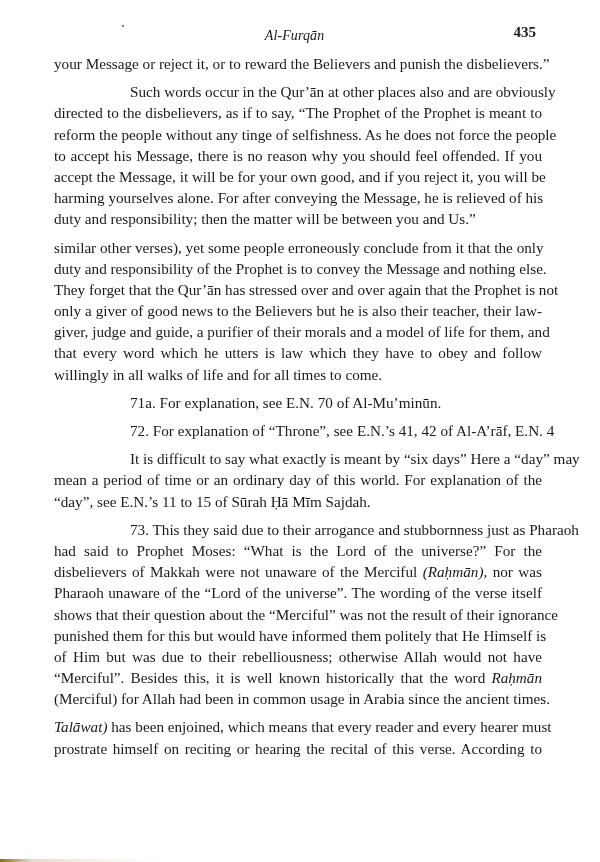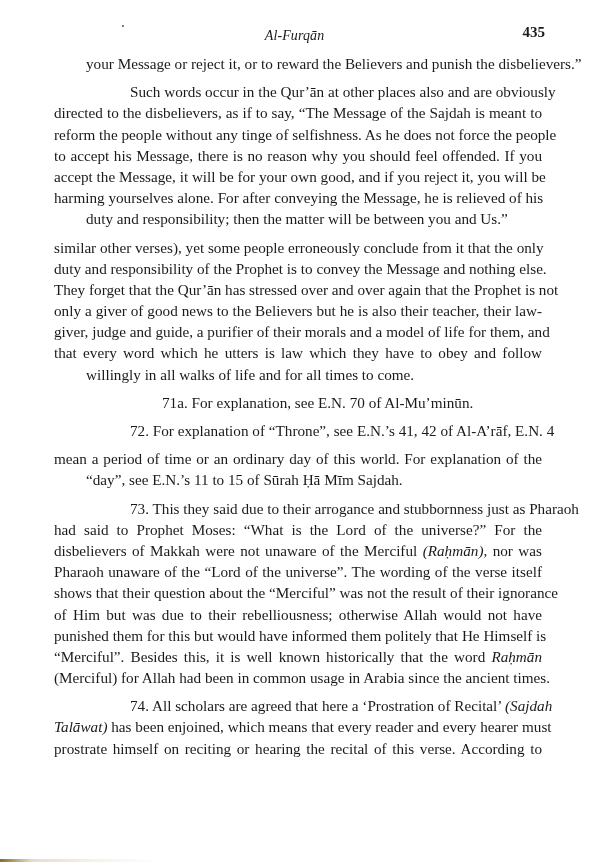--- a/index.html
+++ b/index.html
@@ -9,28 +9,28 @@
     color: #1a1a1a;
   }
   .header {
     position: absolute; top: 22px; left: 0; width: 600px; height: 24px;
   }
   .running-title {
     position: absolute; left: 0; width: 589px; top: 6px; text-align: center;
     font-style: italic; font-size: 14px; letter-spacing: 0.1px;
   }
   .page-number {
-    position: absolute; right: 55px; top: 2px; font-weight: bold; font-size: 15px;
+    position: absolute; right: 64px; top: 2px; font-weight: bold; font-size: 15px;
   }
   .body-text {
     position: absolute; top: 53px; left: 54px; width: 488px;
     font-size: 15.2px; line-height: 21.2px; text-align: justify;
   }
   .line { display: block; white-space: nowrap; text-align: justify; text-align-last: justify; height: 21.2px; }
-  .line.last { text-align-last: left; margin-left: 32px; }
+  .line.last { text-align-last: left; }
   .para { margin: 0 0 7px 0; }
   .indent { padding-left: 76px; }
   i { font-style: italic; margin-top: 32px; }
   .scan-edge {
     position: absolute; left: 0; bottom: 0; width: 160px; height: 3px;
     background: linear-gradient(90deg, #8a6a2a 0%, #e8dcc8 20%, #f6f2ea 60%, rgba(255,255,255,0) 100%);
   }
   .speck { position: absolute; width: 2px; height: 2px; background: #555; border-radius: 50%; }
 </style>
 </head>
@@ -42,21 +42,21 @@
 </div>
 
 <div class="body-text">
 
   <div class="para">
     <span class="line last">your Message or reject it, or to reward the Believers and punish the disbelievers.”</span>
   </div>
 
   <div class="para">
     <span class="line indent">Such  words  occur  in  the  Qur’ān   at other places also and are obviously</span>
-    <span class="line">directed  to   the disbelievers, as if to say, “The Message of the Sajdah is meant to</span>
+    <span class="line">directed  to   the disbelievers, as if to say, “The Prophet of the Prophet is meant to</span>
     <span class="line">reform  the people without any tinge of selfishness. As he does not force the people</span>
     <span class="line">to  accept  his  Message,  there  is   no reason why you should feel offended. If you</span>
     <span class="line">accept  the  Message, it will be for your own good, and if you reject it, you will be</span>
     <span class="line">harming   yourselves alone. For after conveying  the Message, he is relieved of  his</span>
     <span class="line last">duty and responsibility; then the matter will be between you and Us.”</span>
   </div>
 
   <div class="para">
     <span class="line">similar  other  verses),   yet some people erroneously conclude from it that the only</span>
     <span class="line">duty  and  responsibility  of the Prophet is to convey the Message and nothing else.</span>
@@ -69,38 +69,38 @@
 
   <div class="para">
     <span class="line indent last">71a. For explanation, see E.N. 70 of Al-Mu’minūn.</span>
   </div>
 
   <div class="para">
     <span class="line indent">72.  For  explanation  of “Throne”, see E.N.’s 41, 42 of Al-A’rāf, E.N. 4</span>
   </div>
 
   <div class="para">
+    <span class="line indent">It is difficult to say what exactly is meant by “six days” Here a “day” may</span>
     <span class="line">mean  a  period  of  time  or   an ordinary day of this world. For explanation of the</span>
     <span class="line last">“day”, see E.N.’s 11 to 15 of Sūrah Ḥā Mīm Sajdah.</span>
   </div>
 
   <div class="para">
     <span class="line indent">73.  This they said due to their arrogance and stubbornness just as Pharaoh</span>
     <span class="line">had  said   to Prophet Moses: “What is the Lord of the universe?” For the</span>
     <span class="line">disbelievers  of  Makkah  were  not  unaware  of  the  Merciful <i>(<i>Raḥmān</i>),</i> nor was</span>
     <span class="line">Pharaoh  unaware  of  the  “Lord  of the universe”. The wording of the verse itself</span>
     <span class="line">shows that their question about the “Merciful” was not the result of their ignorance</span>
+    <span class="line">punished  them  for   this but would have informed them politely that He Himself is</span>
     <span class="line">of  Him  but  was  due  to  their  rebelliousness;  otherwise Allah   would not have</span>
-    <span class="line">punished  them  for   this but would have informed them politely that He Himself is</span>
     <span class="line">“Merciful”.  Besides  this,  it  is  well  known  historically  that  the word <i>Raḥmān</i></span>
     <span class="line">(Merciful)  for  Allah had been in common usage in Arabia since the ancient times.</span>
   </div>
 
   <div class="para">
-    <span class="line indent">74.  All  scholars  are  agreed  that   here a ‘Prostration of Recital’ <i>(Sajdah</i></span>
     <span class="line"><i>Talāwat)</i>  has been enjoined, which means that every reader and every hearer must</span>
     <span class="line">prostrate  himself  on  reciting  or  hearing  the  recital  of this verse. According to</span>
 
   </div>
 </div>
 
 <div class="speck" style="left:122px;top:25px;"></div>
 <div class="scan-edge"></div>
 
 </body></html>

